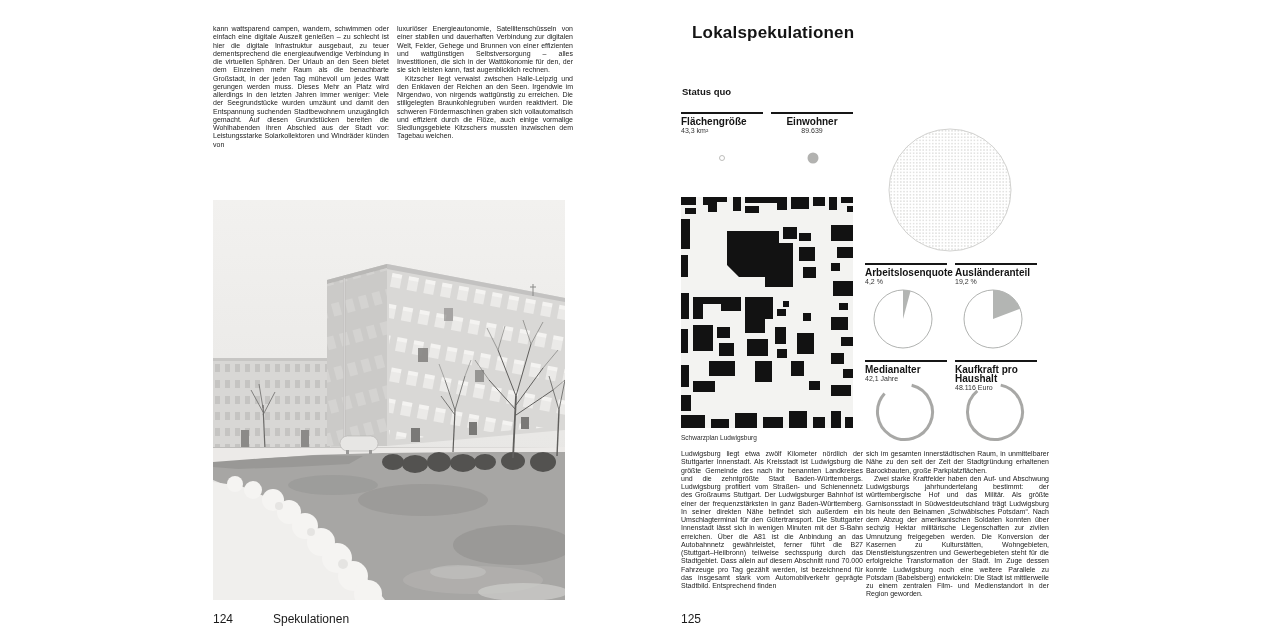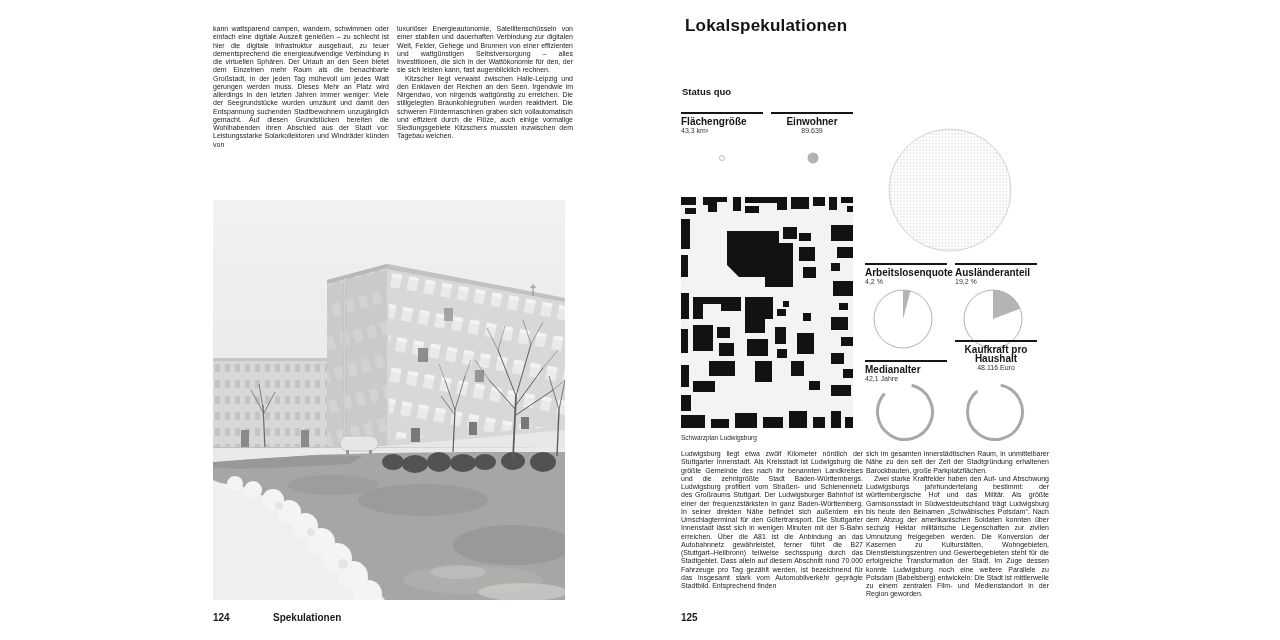--- a/index.html
+++ b/index.html
@@ -2,27 +2,27 @@
 <html lang="de"><head>
 <meta charset="utf-8">
 <style>
   html,body{margin:0;padding:0;background:#fff;}
   .spread{position:relative;width:1280px;height:640px;background:#ffffff;overflow:hidden;
           font-family:"Liberation Sans",sans-serif;color:#1c1c1c;}
   .abs{position:absolute;}
   .textcol p{margin:0;font-size:7px;line-height:8.25px;text-align:justify;
              hyphens:auto;-webkit-hyphens:auto;color:#222;}
   .textcol p.p-indent{text-indent:8px;}
-  .title{font-size:17px;line-height:21px;font-weight:bold;color:#141414;margin:4px;letter-spacing:.2px;}
+  .title{font-size:17px;line-height:21px;font-weight:bold;color:#141414;margin:11px;letter-spacing:.2px;}
   .subhead{font-size:9.5px;font-weight:bold;color:#141414;margin:1px;}
   .stat .rule{border-top:2px solid #161616;margin-bottom:3px;}
   .stat-label{font-size:10px;font-weight:bold;line-height:9px;color:#141414;}
   .stat-value{font-size:7px;line-height:9px;color:#333;}
   .caption{font-size:6.5px;color:#2a2a2a;}
-  .pagefoot{font-size:10px;font-weight:bold;color:#1a1a1a;}
+  .pagefoot{font-size:12px;font-weight:normal;color:#1a1a1a;}
   figure{margin:0;}
   svg{display:block;}
 </style>
 </head>
 <body>
 
 <div class="spread">
 
   <div class="abs textcol" style="left:213px;top:25px;width:176px;">
     <p>kann wattsparend campen, wandern, schwimmen oder einfach eine digitale Auszeit genießen – zu schlecht ist hier die digitale Infrastruktur ausgebaut, zu teuer dementsprechend die energieaufwendige Verbindung in die virtuellen Sphären. Der Urlaub an den Seen bietet dem Einzelnen mehr Raum als die benachbarte Großstadt, in der jeden Tag mühevoll um jedes Watt gerungen werden muss. Dieses Mehr an Platz wird allerdings in den letzten Jahren immer weniger: Viele der Seegrundstücke wurden umzäunt und damit den Entspannung suchenden Stadtbewohnern unzugänglich gemacht. Auf diesen Grundstücken bereiten die Wohlhabenden ihren Abschied aus der Stadt vor: Leistungsstarke Solarkollektoren und Windräder künden von</p>
@@ -196,21 +196,21 @@
   <svg class="abs" style="left:955px;top:288px;" width="82" height="62">
     <circle cx="38" cy="31" r="29" fill="#ffffff" stroke="#9c9e9c" stroke-width="0.8"></circle>
     <path d="M38 31 L38 2 A29 29 0 0 1 65.09 20.66 Z" fill="#b3b5b3"></path>
   </svg>
 
   <div class="abs stat" style="left:865px;top:360px;width:82px;">
     <div class="rule"></div>
     <div class="stat-label">Medianalter</div>
     <div class="stat-value">42,1 Jahre</div>
   </div>
-  <div class="abs stat" style="left:955px;top:340px;width:82px;text-align:center;">
+  <div class="abs stat" style="left:955px;top:360px;width:82px;">
     <div class="rule"></div>
     <div class="stat-label">Kaufkraft pro Haushalt</div>
     <div class="stat-value">48.116 Euro</div>
   </div>
   <svg class="abs" style="left:865px;top:382px;" width="82" height="60">
     <path d="M46.65 3.32 A27.5 27.5 0 1 1 19.56 11.60" fill="none" stroke="#a8a8a6" stroke-width="3"></path>
   </svg>
   <svg class="abs" style="left:955px;top:382px;" width="82" height="60">
     <path d="M45.72 3.10 A27.5 27.5 0 1 1 22.32 8.93" fill="none" stroke="#a8a8a6" stroke-width="3"></path>
   </svg>

